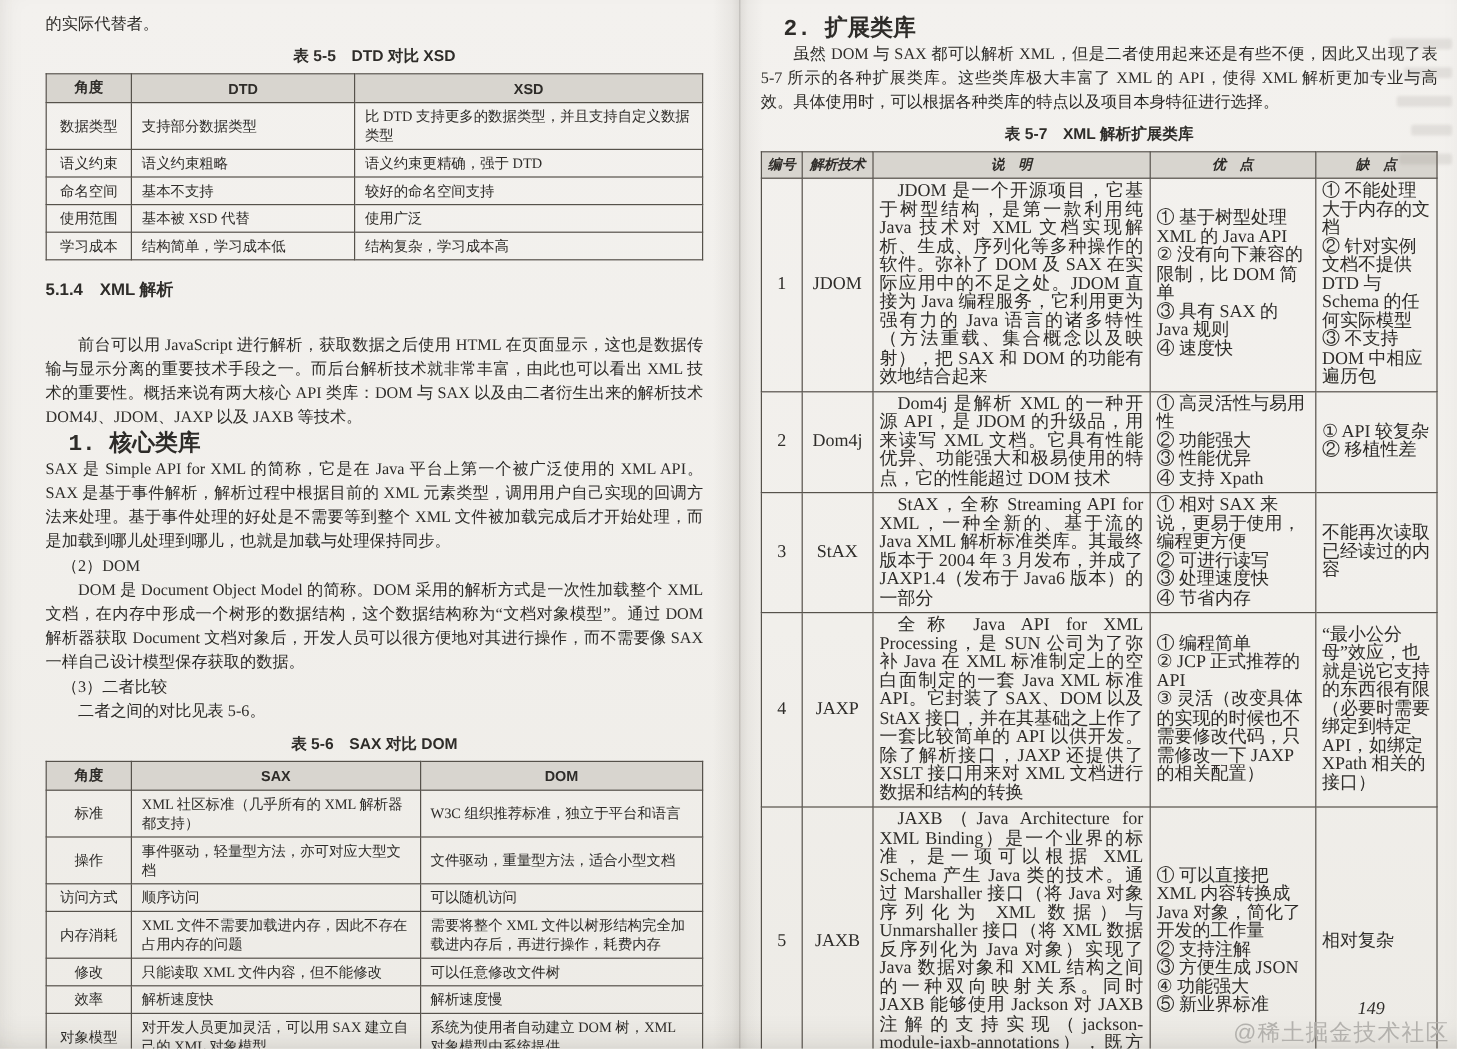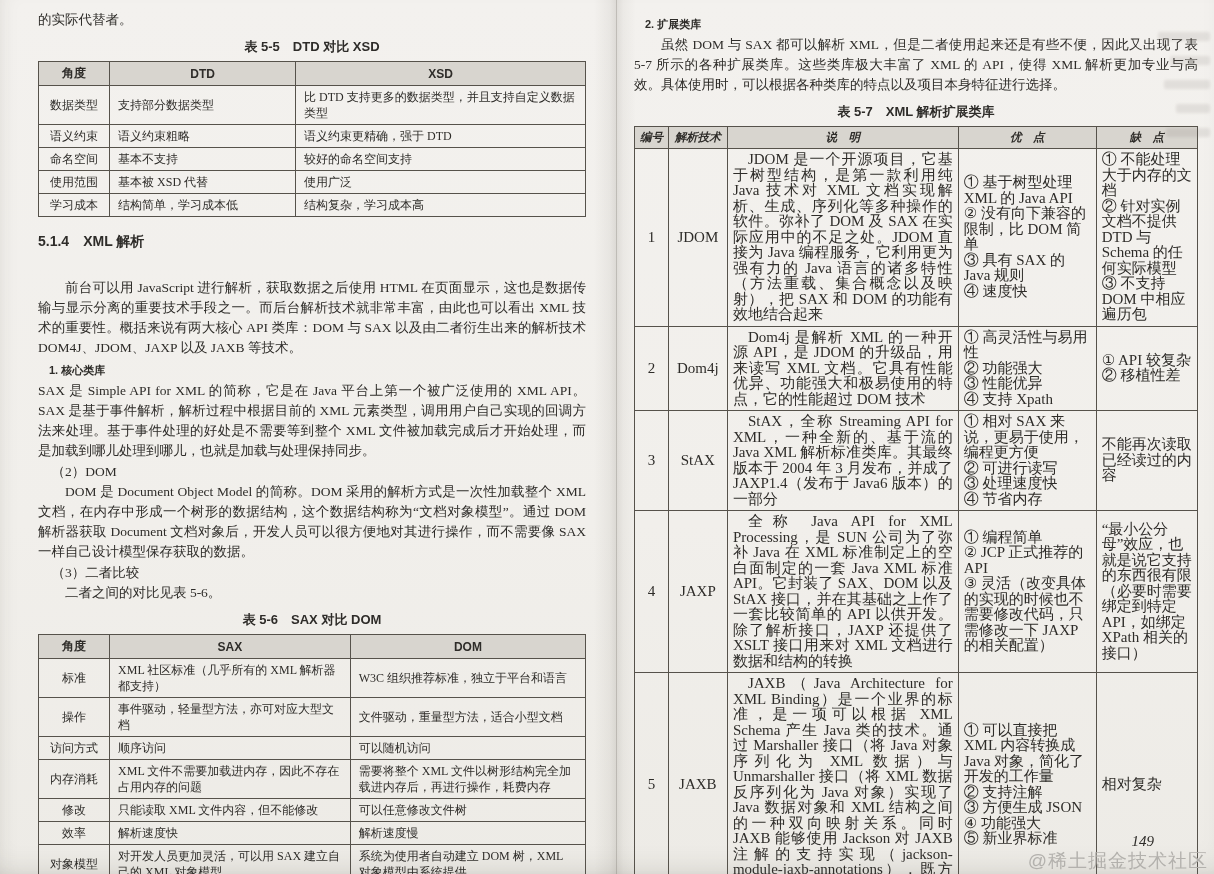--- a/index.html
+++ b/index.html
@@ -19,21 +19,21 @@
   }
   .gutter-line{position:absolute;left:616px;top:0;width:1px;height:874px;background:rgba(80,76,68,.22);}
   .page{position:absolute;top:0;height:874px;box-sizing:border-box;}
   .page-left{left:0;width:612px;padding:10px 26px 0 38px;}
   .page-right{left:622px;width:592px;padding:14px 16px 0 12px;}
 
   p{margin:0;}
   .para{font-size:13.5px;line-height:20px;text-align:justify;text-indent:2em;}
   .lead-line{font-size:13.5px;line-height:20px;}
   .item-label{font-size:13.5px;line-height:21px;text-indent:1em;}
-  .subhead{font-family:Liberation Sans, sans-serif;font-weight:700;font-size:11px;line-height:21px;text-indent:1em;margin-top:2px;}
+  .subhead{font-family:Liberation Mono, monospace;font-weight:700;font-size:19px;line-height:21px;text-indent:1em;margin-top:2px;}
   .h-section{font-family:Liberation Sans, sans-serif;font-weight:700;font-size:14px;margin:16px 0 27px 0;}
   .h-big{font-family:"Liberation Sans","DejaVu Sans",sans-serif;font-weight:700;font-size:21px;margin:26px 0 8px 0;}
   .h-sub{font-family:"Liberation Sans","DejaVu Sans",sans-serif;font-weight:700;font-size:16px;margin:24px 0 10px 0;}
   .caption{font-family:"Liberation Sans","DejaVu Sans",sans-serif;font-weight:700;font-size:13px;text-align:center;margin:8px 0 5px 0;}
 
   table.t{width:100%;border-collapse:collapse;table-layout:fixed;}
   table.t th,table.t td{border:1px solid #56524b;vertical-align:middle;}
   table.t th{
     background:#d8d5cf;font-family:"Liberation Sans","DejaVu Sans",sans-serif;
     font-weight:700;text-align:center;

